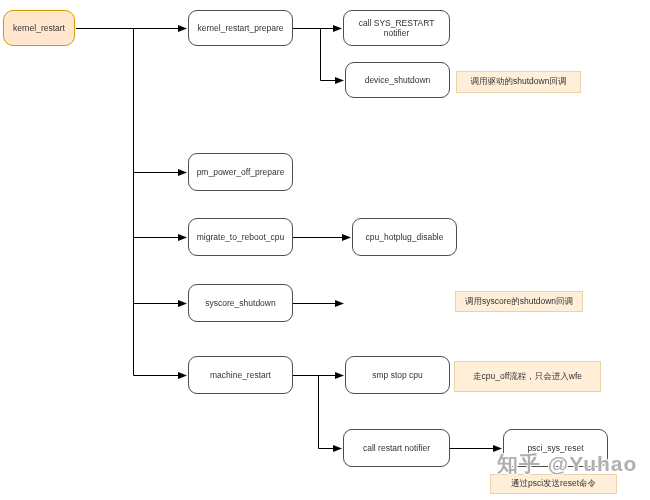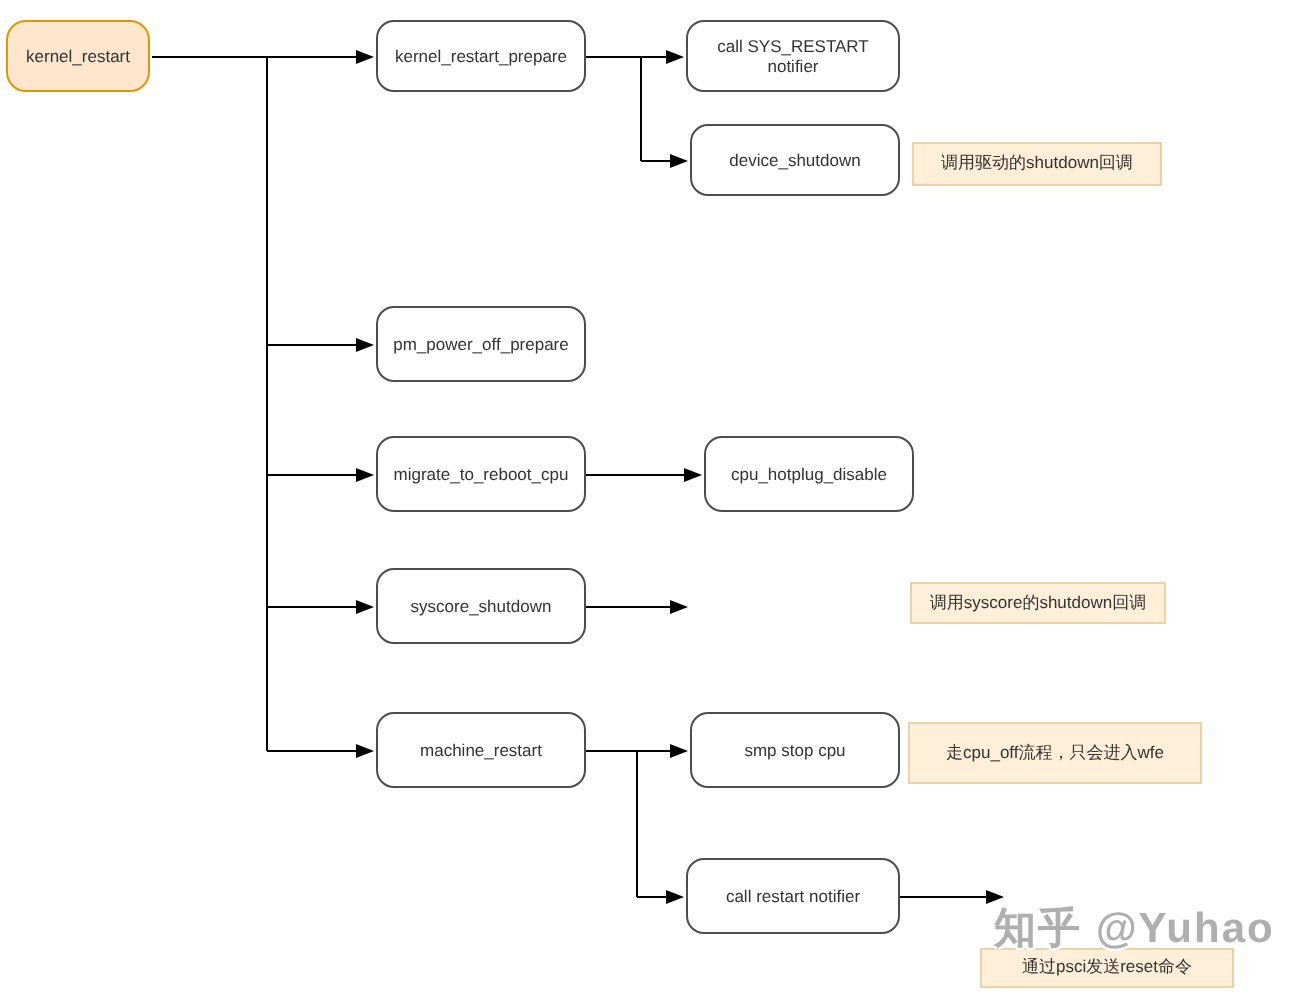--- a/index.html
+++ b/index.html
@@ -140,20 +140,23 @@
   </div>
 
   <div class="node" style="left:343px;top:429px;width:107px;height:38px">
     <span>call restart notifier</span>
   </div>
 
   <div class="node" style="left:345px;top:356px;width:105px;height:38px">
     <span>smp stop cpu</span>
   </div>
 
+  <div class="node" style="left:503px;top:429px;width:105px;height:38px">
+    <span>psci_sys_reset</span>
+  </div>
 
   <div class="note" style="left:456px;top:71px;width:125px;height:22px">
     <span>调用驱动的shutdown回调</span>
   </div>
 
   <div class="note" style="left:455px;top:291px;width:128px;height:21px">
     <span>调用syscore的shutdown回调</span>
   </div>
 
   <div class="note" style="left:454px;top:361px;width:147px;height:31px">

